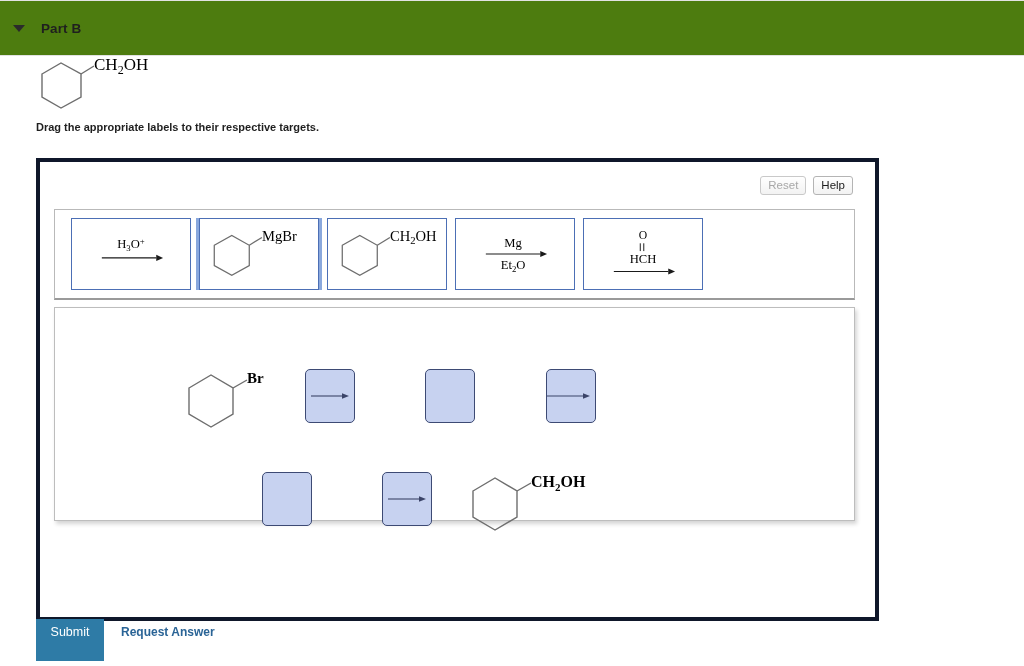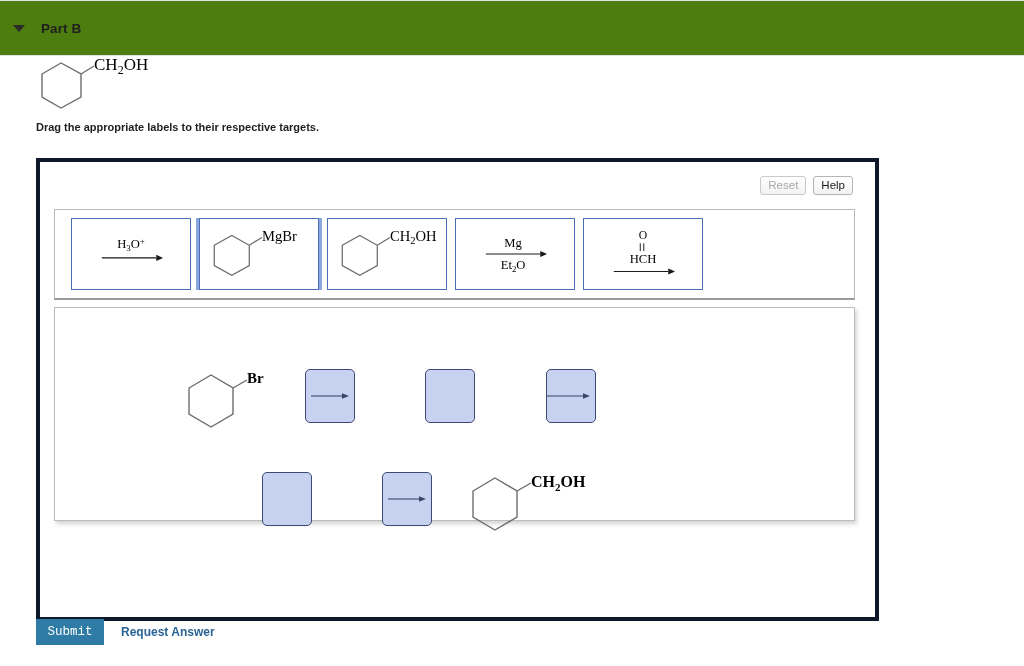--- a/index.html
+++ b/index.html
@@ -158,25 +158,25 @@
   .chem-text {
     font-family: "Liberation Serif", serif;
     color: #1a1a1a;
     white-space: nowrap;
   }
 
   
   .submit-btn {
     position: absolute;
     left: 36px; top: 619px;
-    width: 68px; height: 26px;
+    width: 68px; height: 42px;
     background: #2e7ba6;
     color: #ffffff;
     font-size: 12.5px;
-    font-family: Liberation Mono, monospace;
+    font-family: Liberation Sans, sans-serif;
     border: none;
     cursor: pointer;
     text-align: center;
     line-height: 26px;
   }
   .request-answer {
     position: absolute;
     left: 121px; top: 625px;
     font-size: 12px;
     font-weight: bold;

